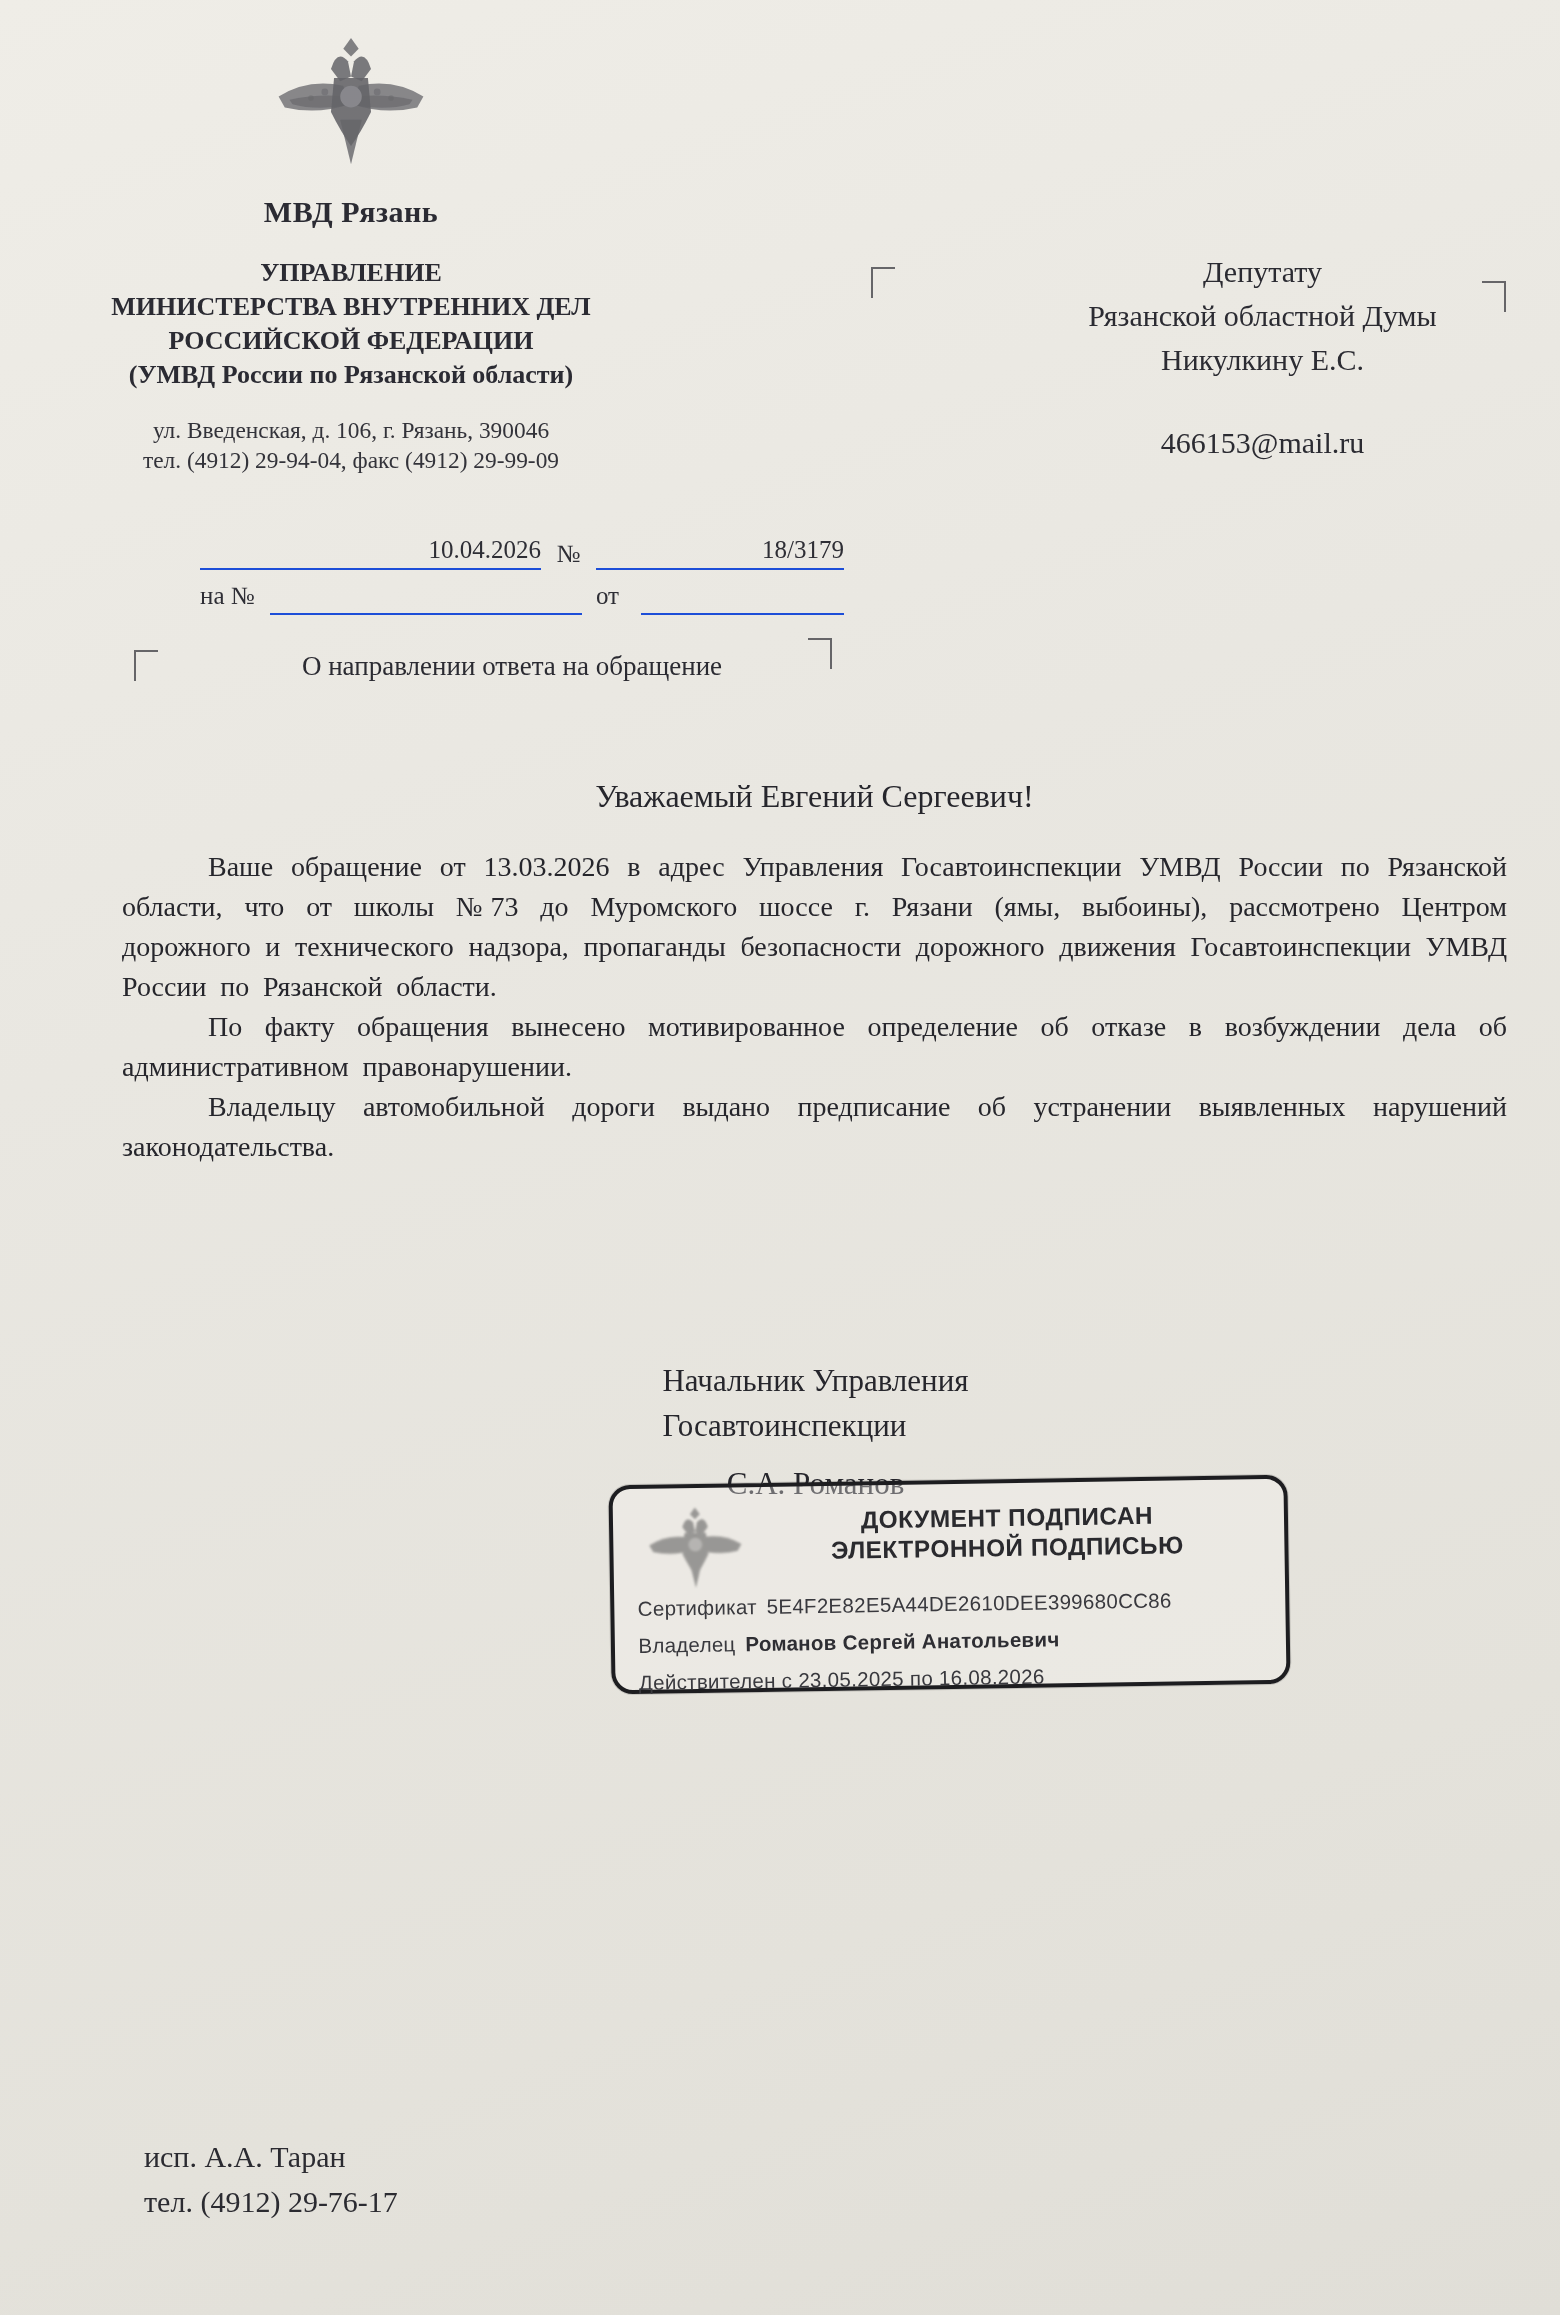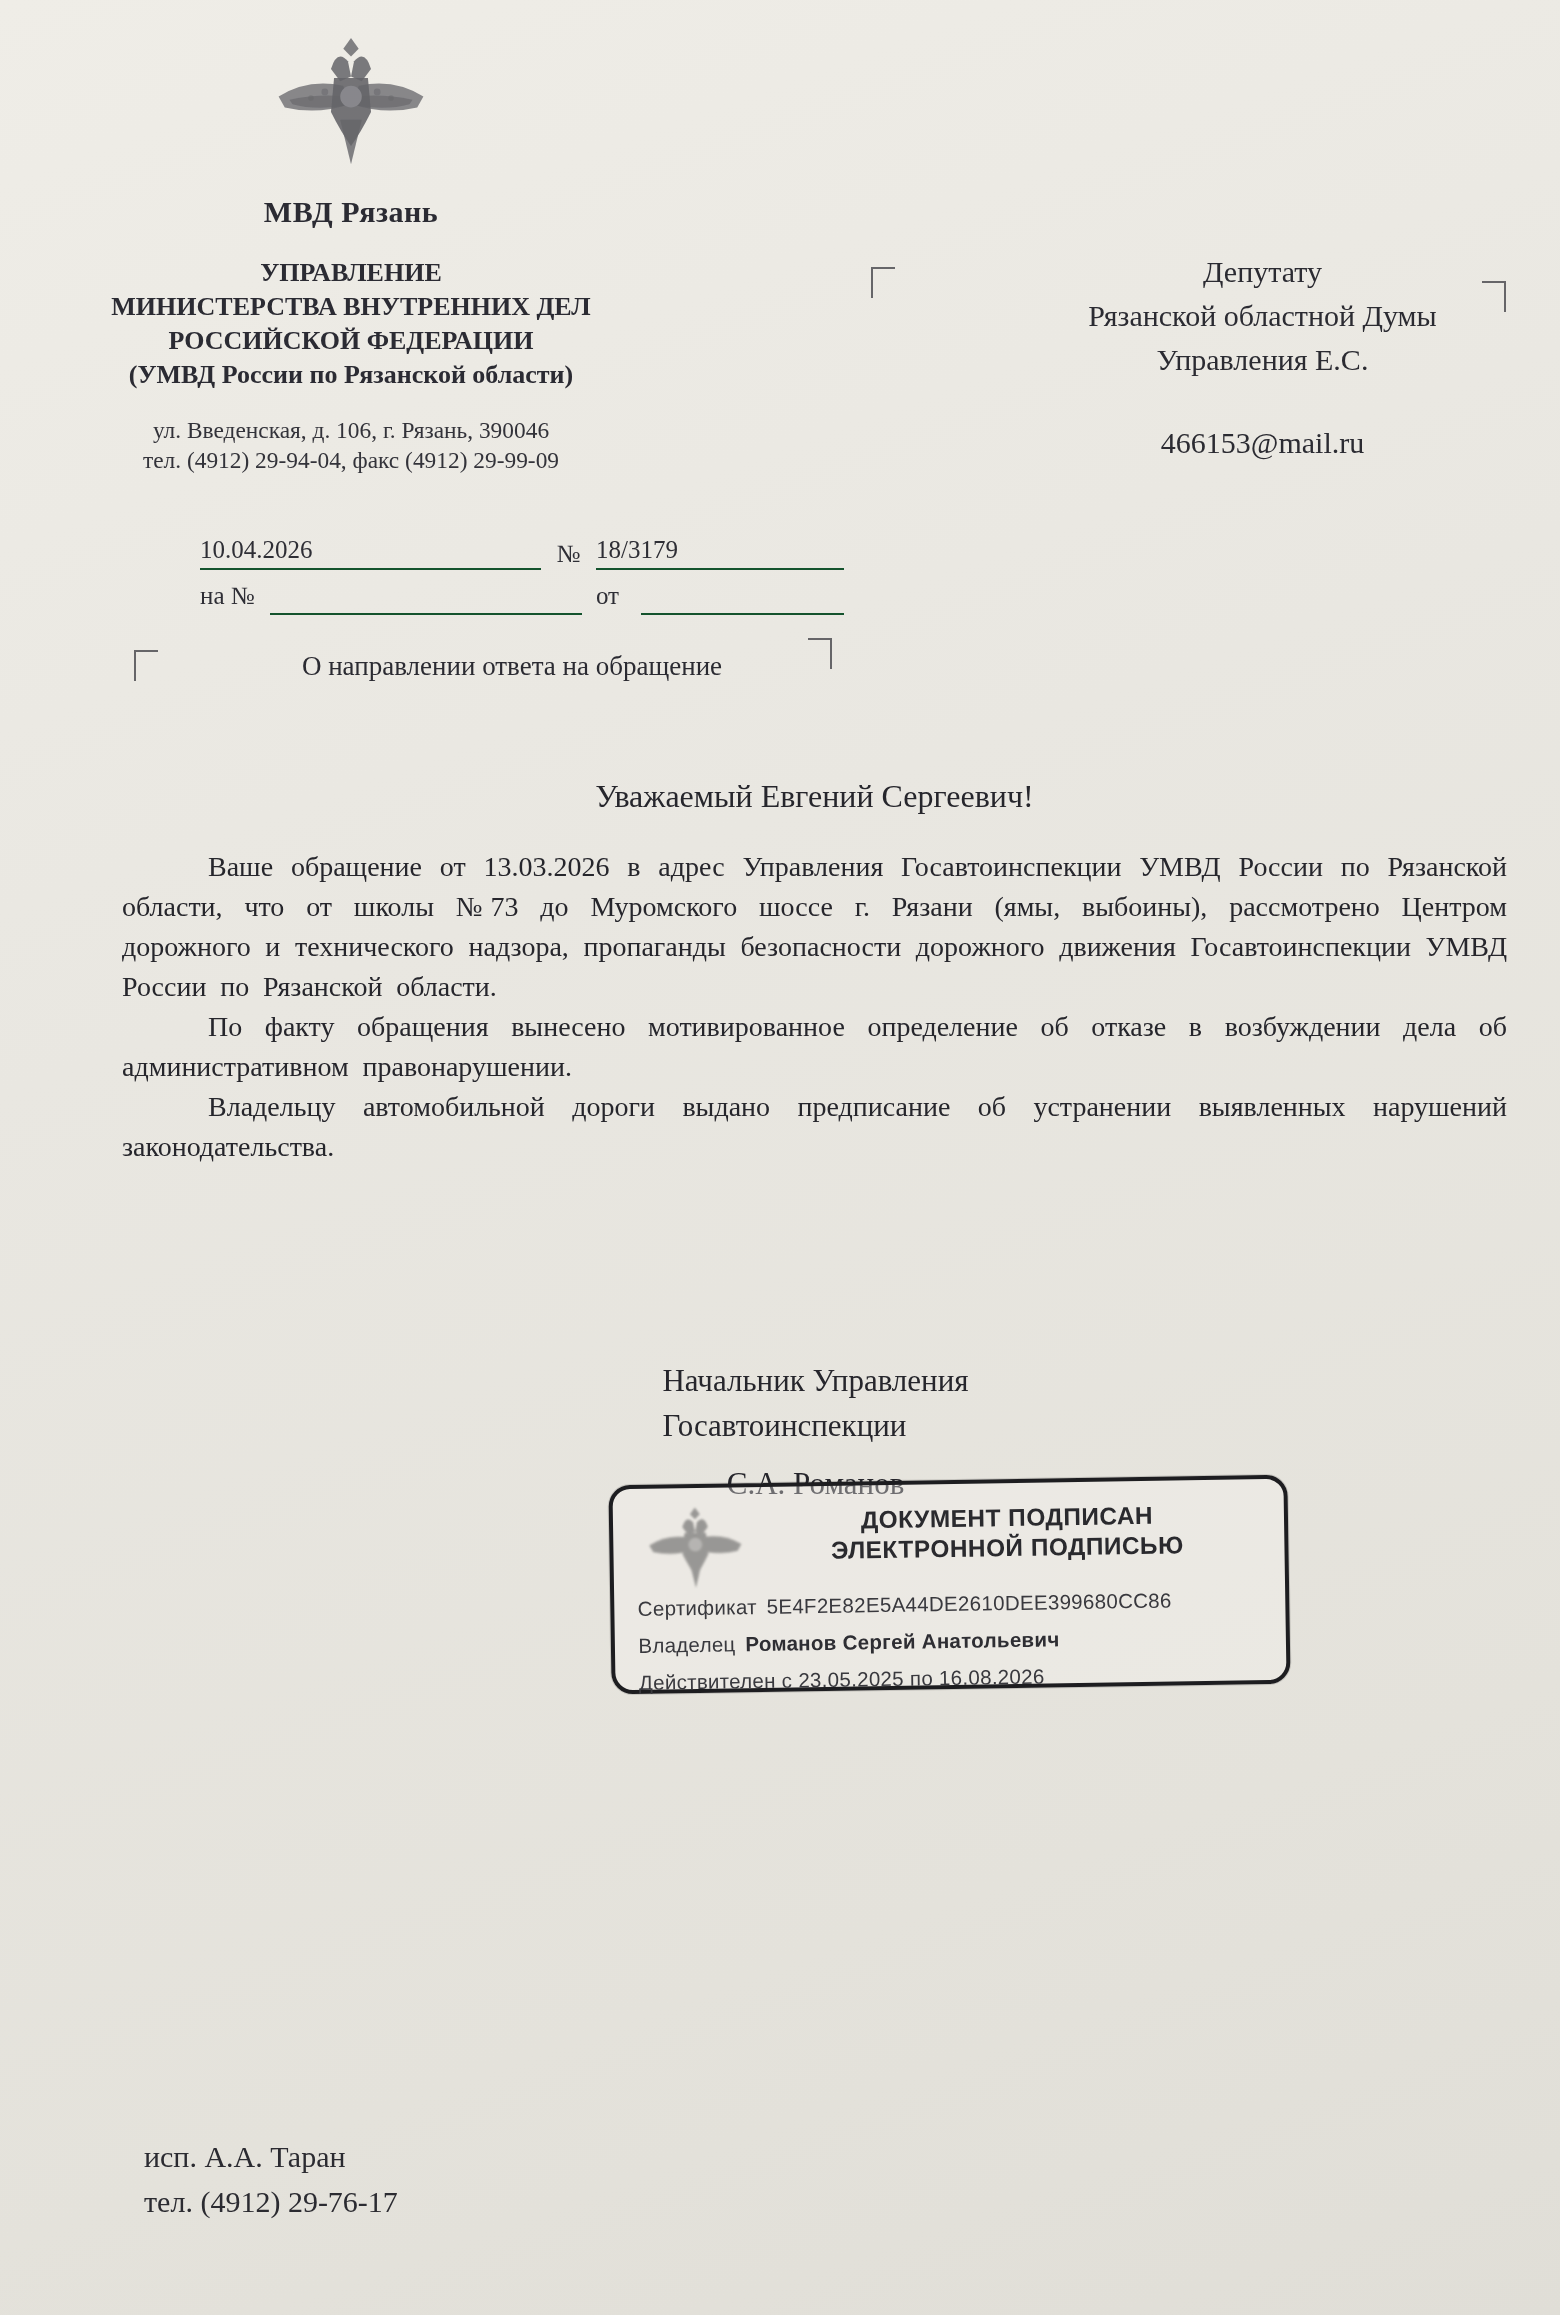--- a/index.html
+++ b/index.html
@@ -17,21 +17,21 @@
     position:absolute;left:107px;top:35px;width:488px;
     text-align:center;
   }
   .emblem{width:154px;height:154px;margin:0 auto;filter:blur(0.7px) contrast(.92);opacity:.88;}
   .org-short{font-size:30px;font-weight:bold;margin-top:2px;letter-spacing:0.5px;color:#2b2b33;}
   .org-lines{margin-top:27px;font-weight:bold;font-size:26px;line-height:34px;color:#2b2b33;}
   .addr{margin-top:23.4px;font-size:23.4px;line-height:30px;color:#33333a;}
   
   .ref-wrap{position:absolute;left:200px;top:536px;width:644px;font-size:25px;color:#2e2e35;}
   .ref-row{display:flex;align-items:flex-end;}
-  .uline{border-bottom:2px solid #14532d;text-align:left;padding-bottom:2.9px;min-height:29px;}
+  .uline{border-bottom:2px solid #1d4ed8;text-align:right;padding-bottom:2.9px;min-height:29px;}
   .u-date{width:341px;}
   .no-sign{margin:0 15.6px 2px 15.6px;}
   .u-num{flex:1;}
   .ref-row2{margin-top:11.7px;}
   .lbl{margin:0 9.8px 5.9px 0;}
   .u-onnum{width:312px;margin-left:5.9px;}
   .u-from{flex:1;margin-left:11.7px;}
   
   .cmark{position:absolute;width:21.5px;height:29px;opacity:.75;}
   .cm-tl{border-left:2.9px solid #3a3a40;border-top:2.9px solid #3a3a40;}
@@ -120,21 +120,21 @@
   <div class="cmark cm-tl" style="left:134px;top:650px;"></div>
   <div class="cmark cm-tr" style="left:808px;top:638px;"></div>
   <div class="cmark cm-tl" style="left:871px;top:267px;"></div>
   <div class="cmark cm-tr" style="left:1482px;top:281px;"></div>
 
   <div class="subject">О направлении ответа на обращение</div>
 
   <div class="recipient">
     <div>Депутату</div>
     <div>Рязанской областной Думы</div>
-    <div>Управления Е.С.</div>
+    <div>Никулкину Е.С.</div>
     <div class="email">466153@mail.ru</div>
   </div>
 
   <div class="salutation">Уважаемый Евгений Сергеевич!</div>
 
   <div class="body-text">
     <p>Ваше обращение от 13.03.2026 в адрес Управления Госавтоинспекции УМВД России по Рязанской области, что от школы №73 до Муромского шоссе г. Рязани (ямы, выбоины), рассмотрено Центром дорожного и технического надзора, пропаганды безопасности дорожного движения Госавтоинспекции УМВД России по Рязанской области.</p>
     <p>По факту обращения вынесено мотивированное определение об отказе в возбуждении дела об административном правонарушении.</p>
     <p>Владельцу автомобильной дороги выдано предписание об устранении выявленных нарушений законодательства.</p>
   </div>

